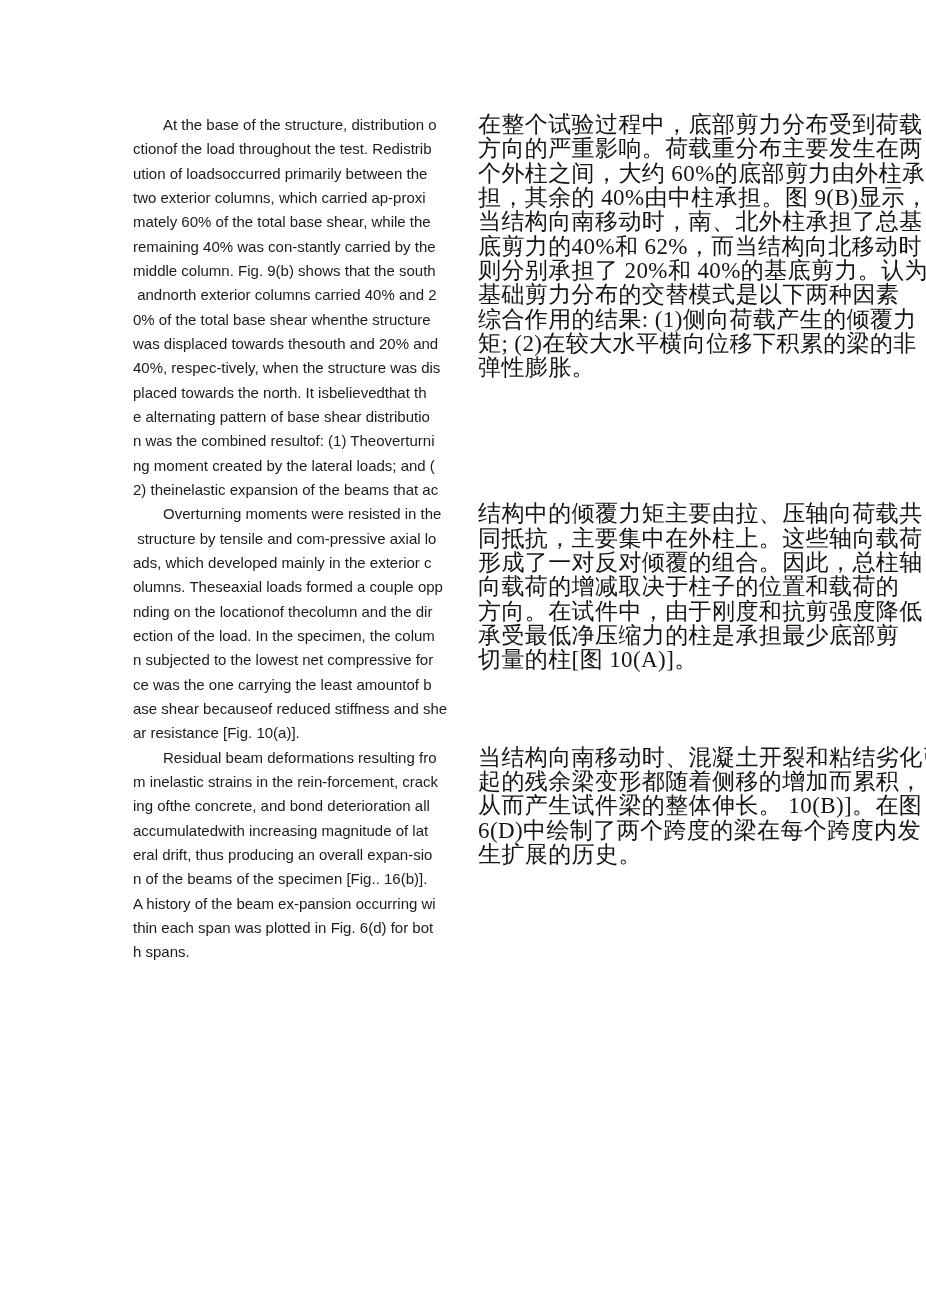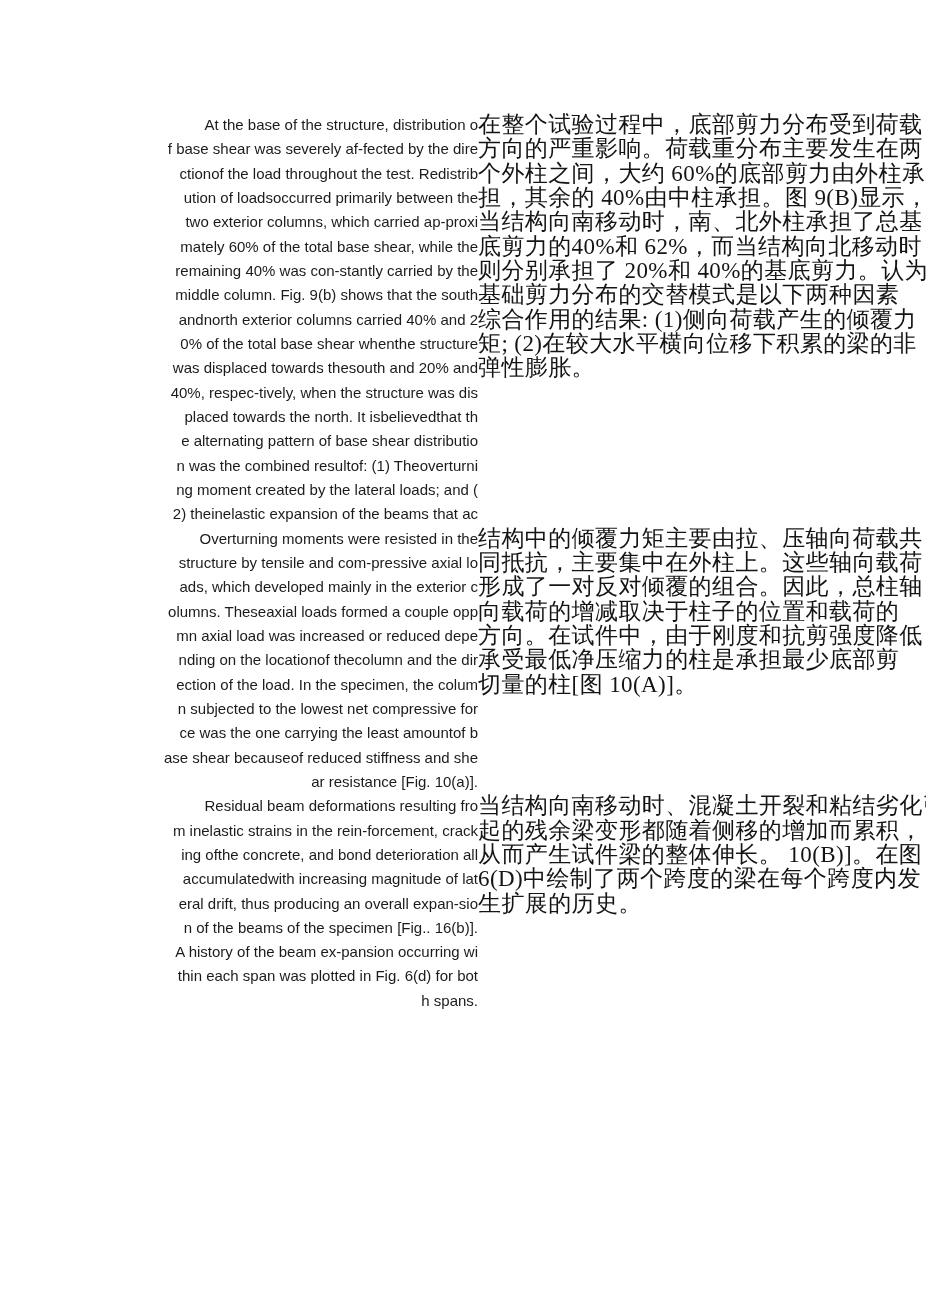--- a/index.html
+++ b/index.html
@@ -22,21 +22,21 @@
     position: absolute;
     left: 133px;
     top: 113px;
     width: 665px;
   }
   .row {
     display: flex;
     align-items: flex-start;
   }
   .col { flex: 0 0 auto; }
-  .col.en { width: 345px; text-align: right; }
+  .col.en { width: 345px; }
   .col.zh { width: 320px; }
   .line {
     height: 24.33px;
     line-height: 24.33px;
     white-space: pre;
     overflow: visible;
   }
   .en .line {
     font-family: "Liberation Sans", sans-serif;
     font-size: 15px;
@@ -51,21 +51,20 @@
   }
 </style>
 </head>
 <body>
 
 <div class="page">
   <div class="content" id="content">
       <section class="row">
         <div class="col en indent">
           <div class="line">At the base of the structure, distribution o</div>
-          <div class="line">f base shear was severely af-fected by the dire</div>
           <div class="line">ctionof the load throughout the test. Redistrib</div>
           <div class="line">ution of loadsoccurred primarily between the</div>
           <div class="line">two exterior columns, which carried ap-proxi</div>
           <div class="line">mately 60% of the total base shear, while the</div>
           <div class="line">remaining 40% was con-stantly carried by the</div>
           <div class="line">middle column. Fig. 9(b) shows that the south</div>
           <div class="line"> andnorth exterior columns carried 40% and 2</div>
           <div class="line">0% of the total base shear whenthe structure</div>
           <div class="line">was displaced towards thesouth and 20% and</div>
           <div class="line">40%, respec-tively, when the structure was dis</div>
@@ -88,21 +87,20 @@
           <div class="line">矩; (2)在较大水平横向位移下积累的梁的非</div>
           <div class="line">弹性膨胀。</div>
         </div>
       </section>
       <section class="row">
         <div class="col en indent">
           <div class="line">Overturning moments were resisted in the</div>
           <div class="line"> structure by tensile and com-pressive axial lo</div>
           <div class="line">ads, which developed mainly in the exterior c</div>
           <div class="line">olumns. Theseaxial loads formed a couple opp</div>
-          <div class="line">mn axial load was increased or reduced depe</div>
           <div class="line">nding on the locationof thecolumn and the dir</div>
           <div class="line">ection of the load. In the specimen, the colum</div>
           <div class="line">n subjected to the lowest net compressive for</div>
           <div class="line">ce was the one carrying the least amountof b</div>
           <div class="line">ase shear becauseof reduced stiffness and she</div>
           <div class="line">ar resistance [Fig. 10(a)].</div>
         </div>
         <div class="col zh">
           <div class="line">结构中的倾覆力矩主要由拉、压轴向荷载共</div>
           <div class="line">同抵抗，主要集中在外柱上。这些轴向载荷</div>

